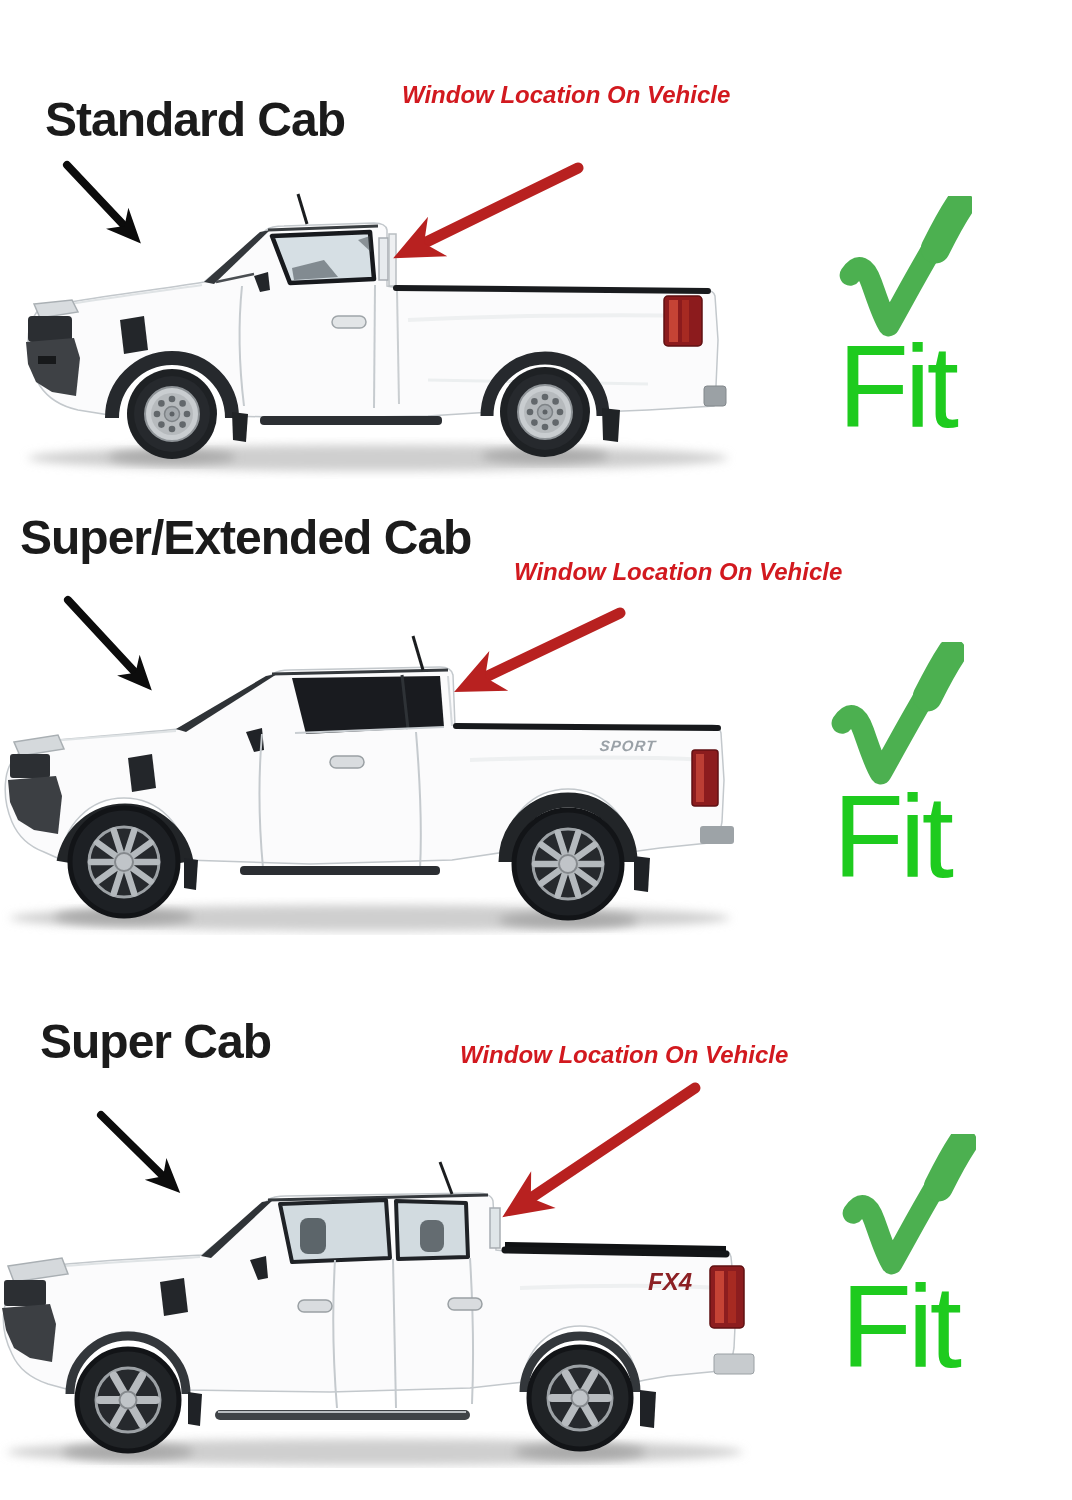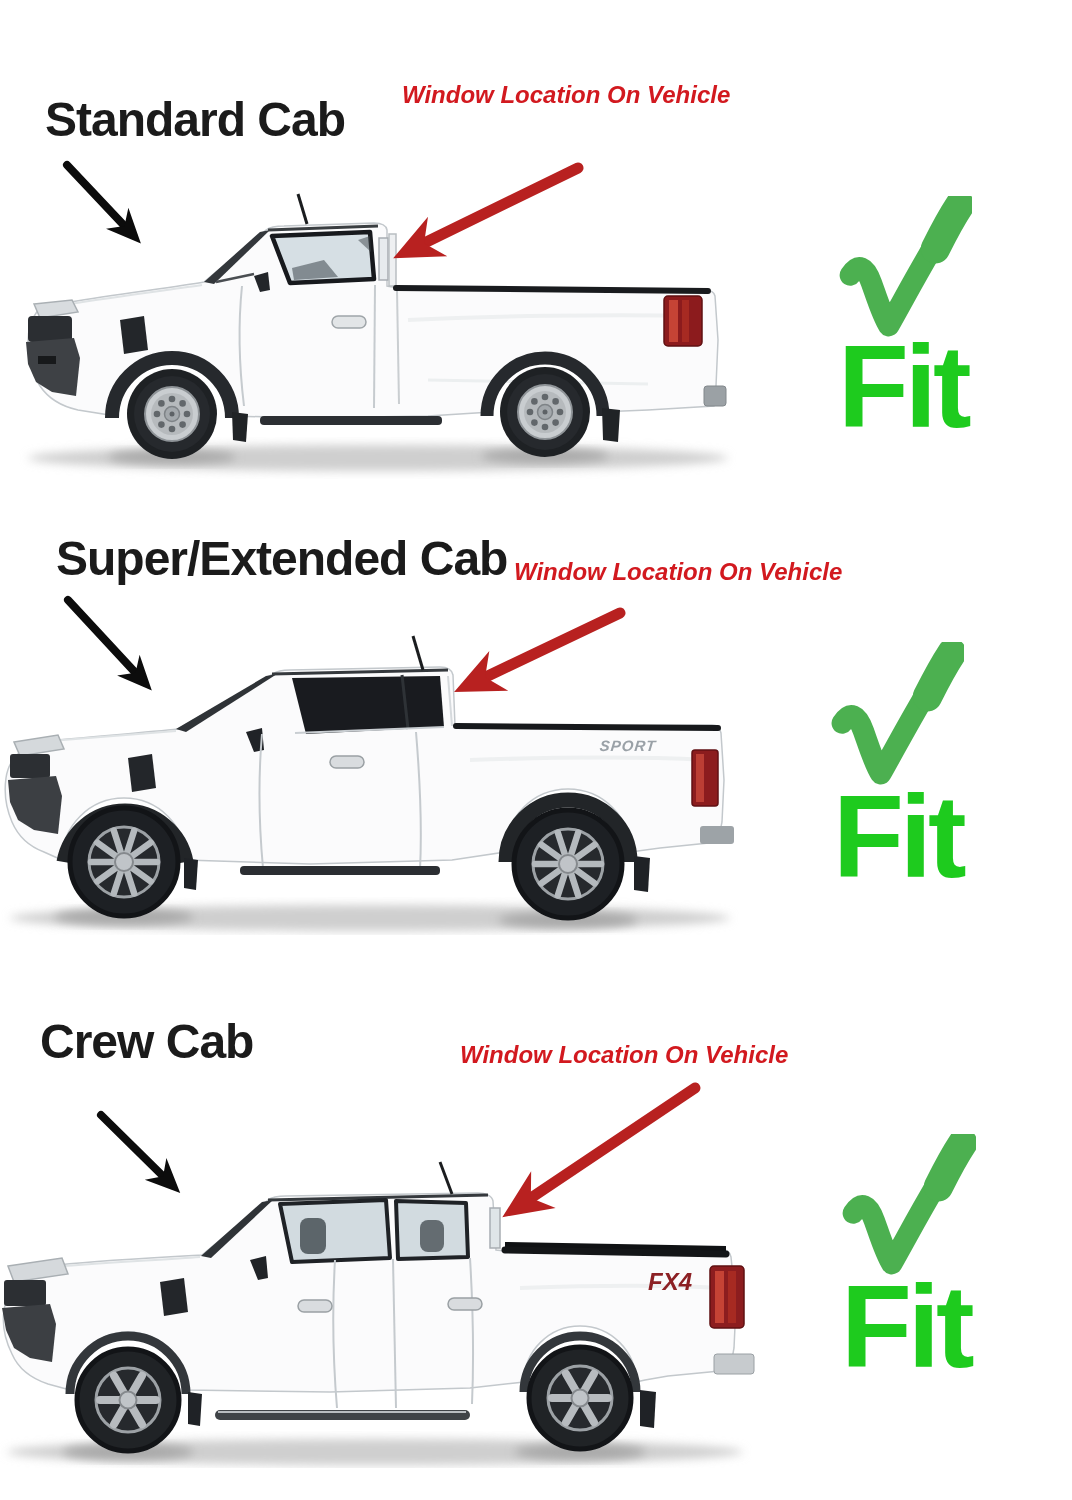--- a/index.html
+++ b/index.html
@@ -3,21 +3,21 @@
 <meta charset="utf-8">
 <style>
   html,body{margin:0;padding:0;background:#ffffff;}
   #canvas{position:relative;width:1072px;height:1500px;background:#ffffff;overflow:hidden;
           font-family:"Liberation Sans",sans-serif;padding-left:26px;}
   .abs{position:absolute;}
   .cab-title{position:absolute;font-weight:700;font-size:48px;line-height:1;color:var(--title-color,#1b1b1b);
              letter-spacing:-1px;white-space:nowrap;}
   .window-label{position:absolute;font-weight:700;font-size:24px;line-height:1;
                 color:var(--window-label-color,#d2191f);white-space:nowrap;font-style:italic;}
-  .fit{position:absolute;font-weight:700;font-size:116px;line-height:1;letter-spacing:-4px;
+  .fit{position:absolute;font-weight:400;font-size:116px;line-height:1;letter-spacing:-4px;
        color:var(--fit-green,#1ecb1e);white-space:nowrap;}
   svg{display:block;}
   #arrow-layer{position:absolute;left:0;top:0;pointer-events:none;}
   .arrow-black{stroke:var(--arrow-black,#0c0c0c);}
   .arrow-red{stroke:var(--arrow-red,#b82120);}
   .check-stroke{stroke:var(--check-green,#4cb050);}
 </style>
 </head>
 <body>
 
@@ -92,21 +92,21 @@
     <use href="#t1w" transform="translate(164,224)"></use>
     <use href="#t1w" transform="translate(537,222)"></use>
   </svg>
 
   <svg class="abs" style="left:836px;top:196px;" width="136" height="148" viewBox="0 0 134 146">
     <path class="check-stroke" d="M14,78 C22,66 29,69 35,86 C41,103 46,119 52,128 C68,100 96,46 121,10" fill="none" stroke-width="21" stroke-linecap="round" stroke-linejoin="round" style="stroke:var(--check-green)"></path>
     <path class="check-stroke" d="M98,52 C106,36 114,21 122,9" fill="none" stroke-width="29" stroke-linecap="round" style="stroke:var(--check-green)"></path>
   </svg>
   <div class="fit" style="left:838px;top:329px;">Fit</div>
 
-  <div class="cab-title" style="left:20px;top:535px;margin-left:36px;">Super/Extended Cab</div>
+  <div class="cab-title" style="left:20px;top:514px;">Super/Extended Cab</div>
   <div class="window-label" style="left:514px;top:560px;">Window Location On Vehicle</div>
 
   <svg class="abs" style="left:0px;top:630px;" width="745" height="305" viewBox="0 0 745 305">
     <defs>
       <filter id="f2" x="-30%" y="-30%" width="160%" height="160%">
           <feGaussianBlur stdDeviation="5"></feGaussianBlur>
         </filter>
       <g id="t2w">
         <circle r="55" fill="#1d2024"></circle>
           <circle r="54" fill="none" stroke="#121417" stroke-width="5"></circle>
@@ -154,21 +154,21 @@
     <use href="#t2w" transform="translate(124,232)"></use>
     <use href="#t2w" transform="translate(568,234)"></use>
   </svg>
 
   <svg class="abs" style="left:828px;top:642px;" width="136" height="152" viewBox="0 0 134 146">
     <path d="M14,78 C22,66 29,69 35,86 C41,103 46,119 52,128 C68,100 96,46 121,10" fill="none" stroke-width="21" stroke-linecap="round" stroke-linejoin="round" style="stroke:var(--check-green)"></path>
     <path d="M98,52 C106,36 114,21 122,9" fill="none" stroke-width="29" stroke-linecap="round" style="stroke:var(--check-green)"></path>
   </svg>
   <div class="fit" style="left:833px;top:779px;">Fit</div>
 
-  <div class="cab-title" style="left:40px;top:1018px;">Crew Cab</div>
+  <div class="cab-title" style="left:40px;top:1018px;">Super Cab</div>
   <div class="window-label" style="left:460px;top:1043px;">Window Location On Vehicle</div>
 
   <svg class="abs" style="left:0px;top:1160px;" width="760" height="308" viewBox="0 0 760 308">
     <defs>
       <filter id="f3" x="-30%" y="-30%" width="160%" height="160%">
           <feGaussianBlur stdDeviation="5"></feGaussianBlur>
         </filter>
       <g id="t3w">
         <circle r="52" fill="#202326"></circle>
           <circle r="51" fill="none" stroke="#121417" stroke-width="5"></circle>

